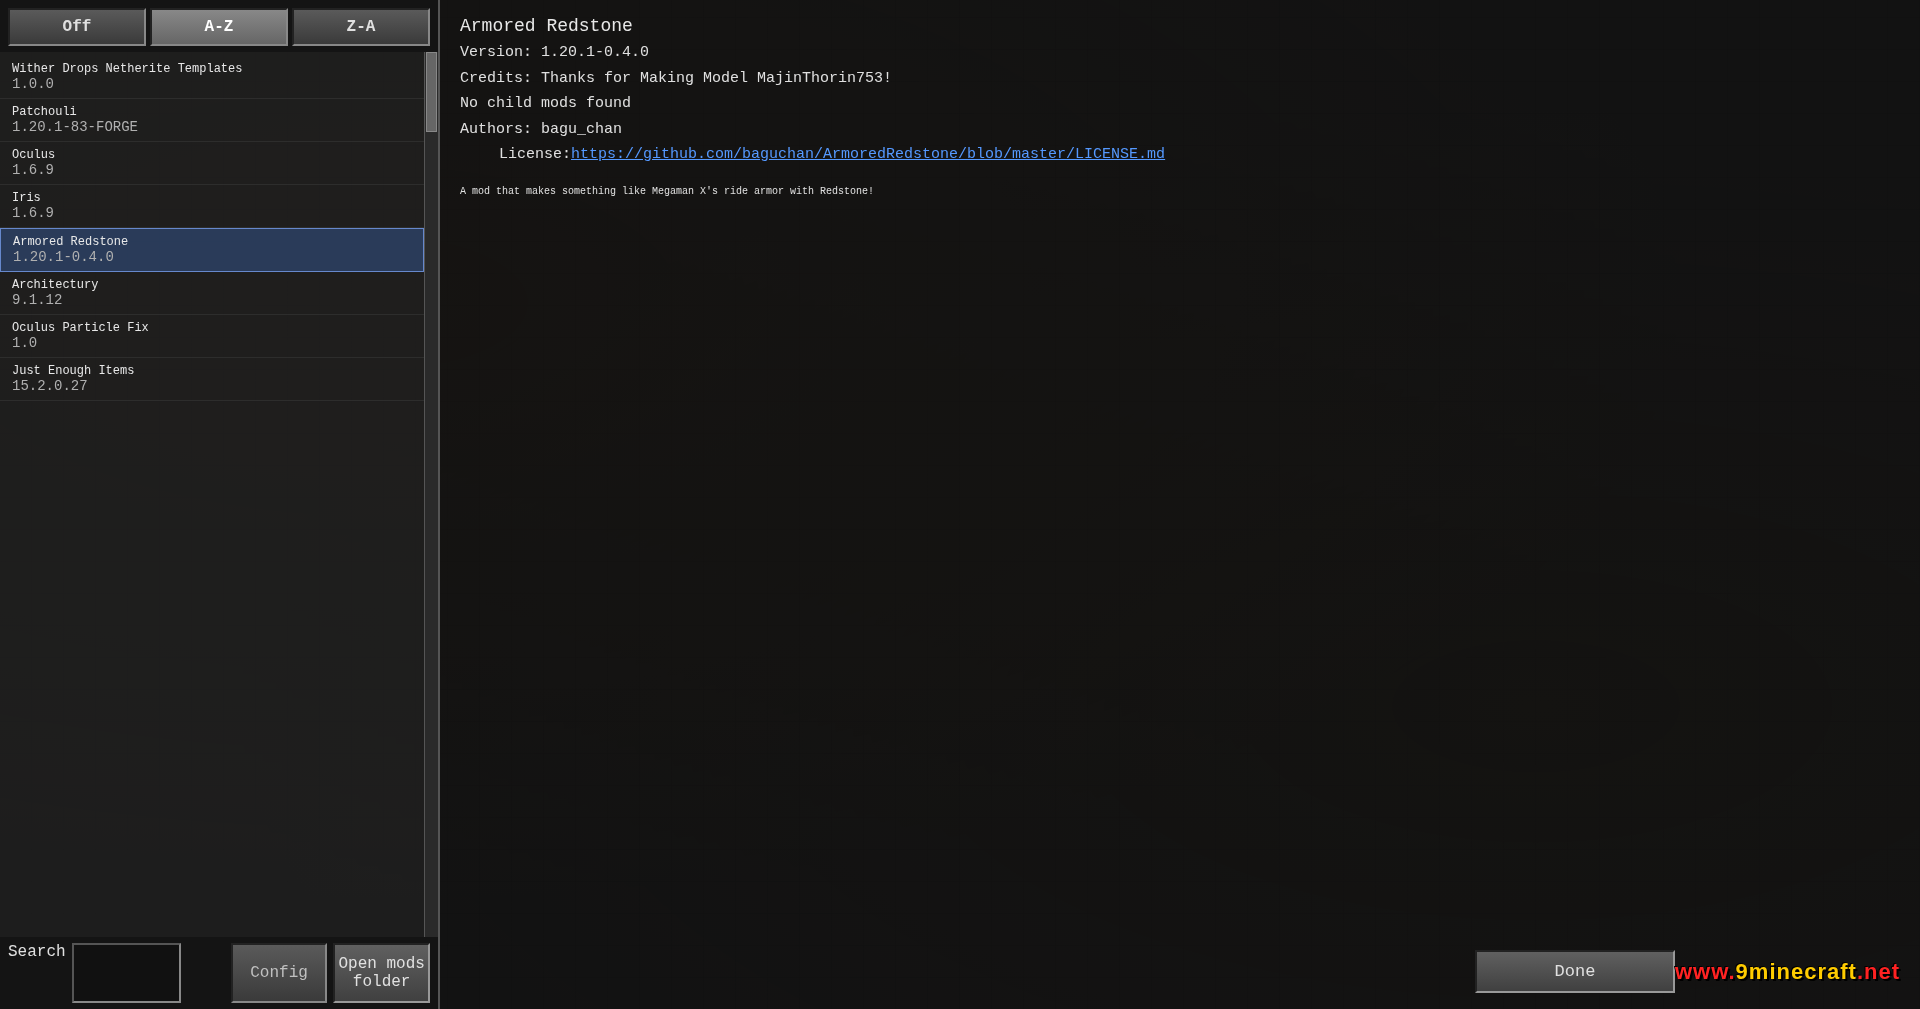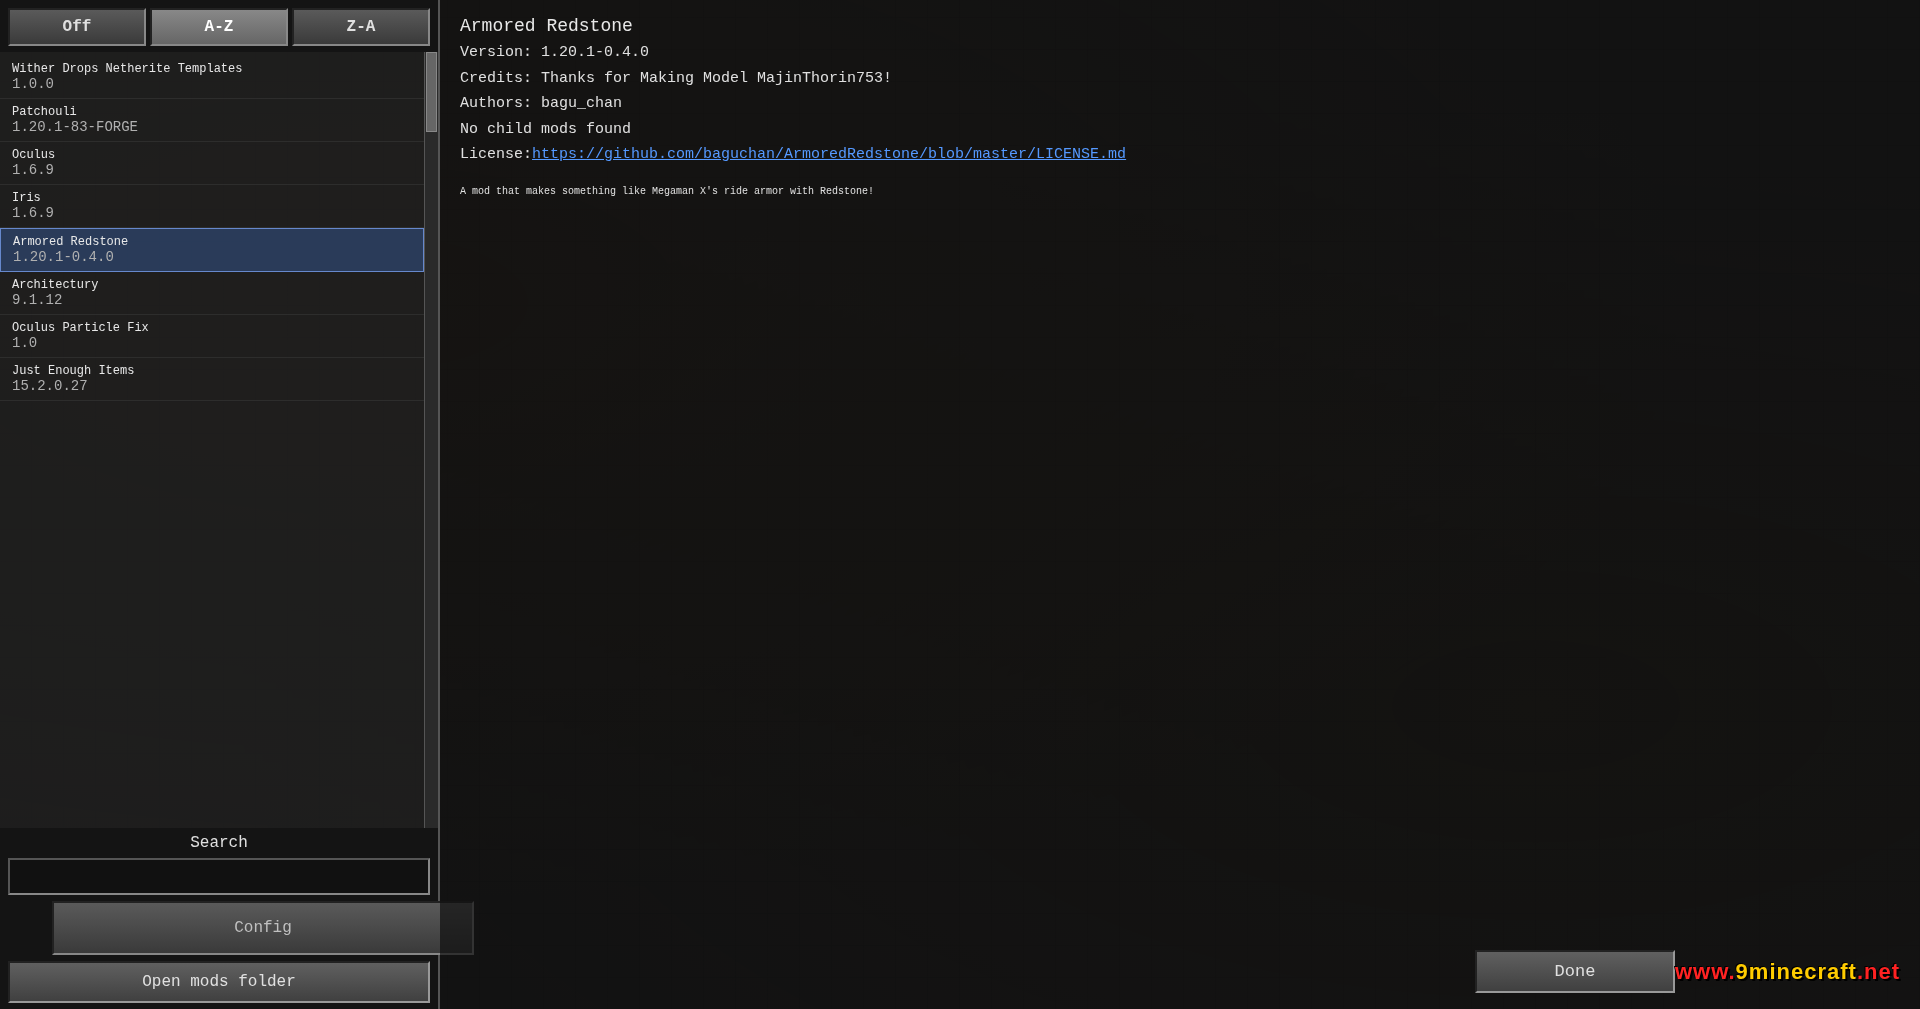--- a/index.html
+++ b/index.html
@@ -155,21 +155,21 @@
       height: 80px;
       background: #666;
       border: 1px solid #888;
     }
 
     
     .bottom-controls {
       padding: 6px 8px;
       background: rgba(20,20,20,0.9);
       display: flex;
-      flex-direction: column;
+      flex-direction: row;
       gap: 6px;
     }
 
     .search-label {
       text-align: center;
       font-size: 16px;
       color: #e0e0e0;
       font-family: 'Courier New', Courier, monospace;
     }
 
@@ -294,20 +294,21 @@
 
     .watermark span {
       color: #ffcc00;
     }
 
     .info-line {
       display: flex;
       align-items: center;
       gap: 0;
       flex-wrap: wrap;
+      margin-left: 39px;
     }
 
   </style>
 </head>
 <body>
 
 <div class="main-container">
 
   <div class="left-panel">
 
@@ -365,22 +366,22 @@
       <button class="open-folder-btn">Open mods folder</button>
     </div>
   </div>
 
   <div class="right-panel">
     <div class="mod-detail">
       <div class="mod-detail-title">Armored Redstone</div>
       <div class="mod-detail-info">
         <div>Version: 1.20.1-0.4.0</div>
         <div>Credits: Thanks for Making Model MajinThorin753!</div>
+        <div>No child mods found</div>
         <div>Authors: bagu_chan</div>
-        <div>No child mods found</div>
         <div class="info-line">
           <span>License: </span>
             <a class="mod-detail-link" href="#">https://github.com/baguchan/ArmoredRedstone/blob/master/LICENSE.md</a>
         </div>
       </div>
       <div class="mod-description">A mod that makes something like Megaman X's ride armor with Redstone!</div>
     </div>
 
     <div class="bottom-right">
       <button class="done-btn">Done</button>

